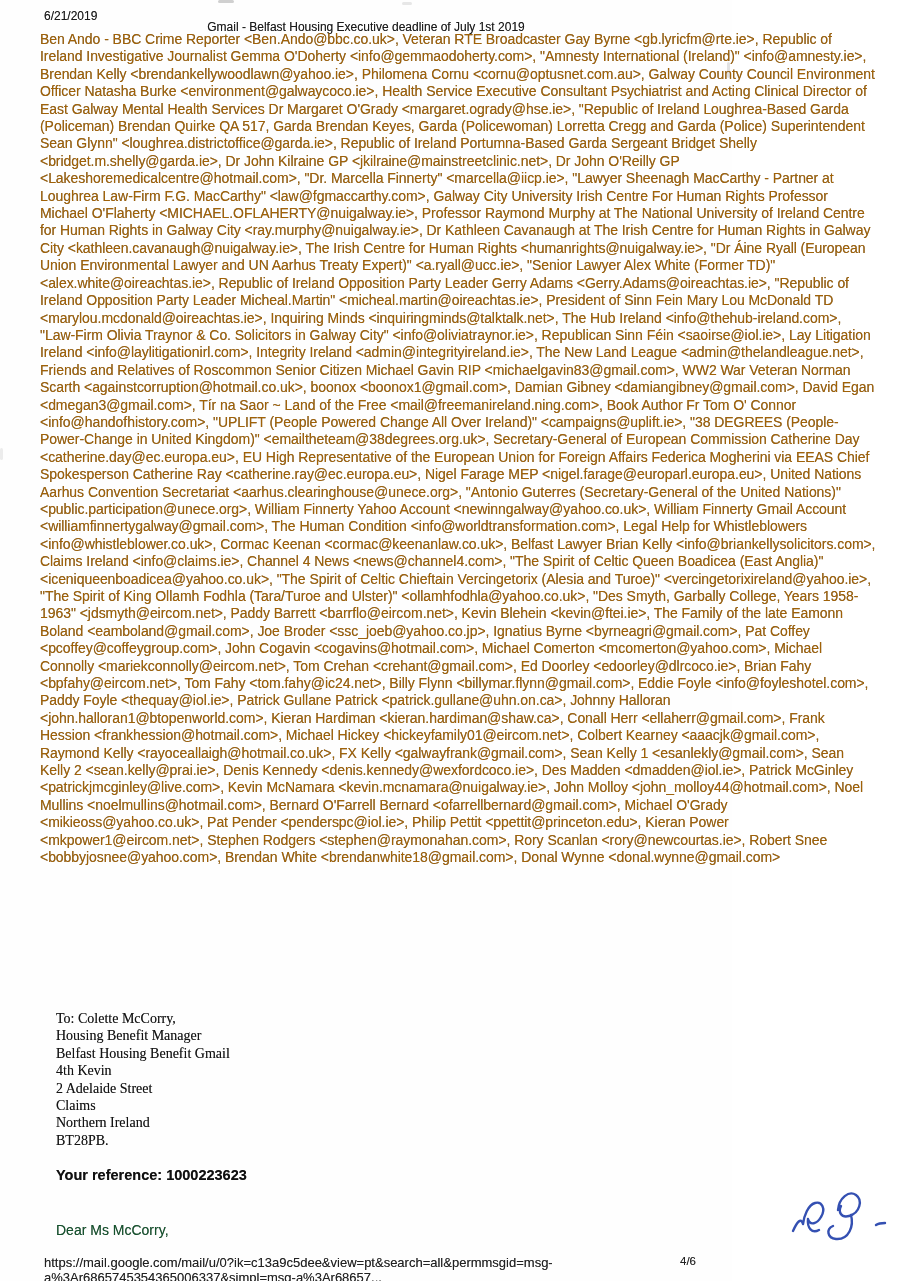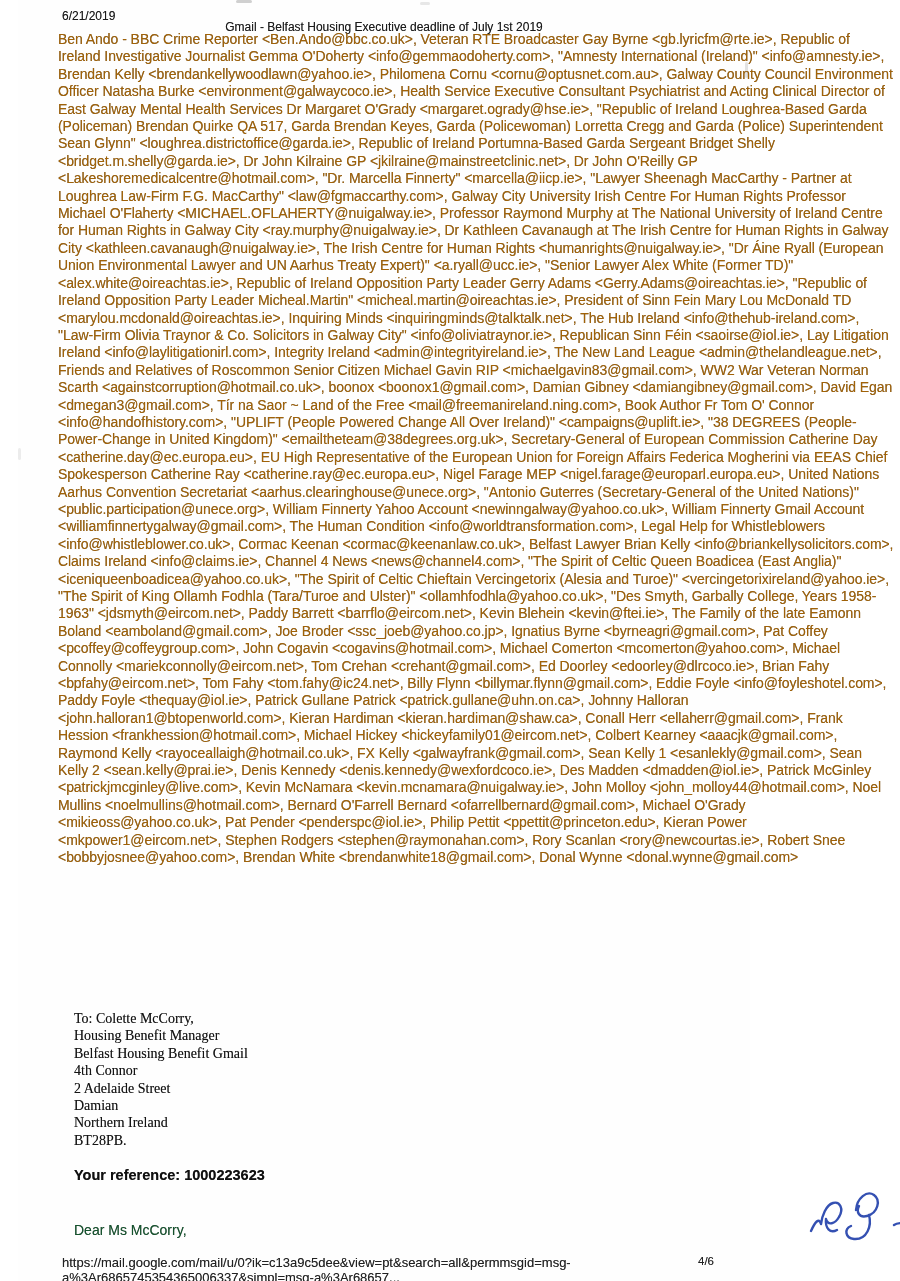--- a/index.html
+++ b/index.html
@@ -7,21 +7,20 @@
     width: 900px; height: 1281px;
     background: #ffffff;
     font-family: "Liberation Sans", "DejaVu Sans", sans-serif;
     color: #161616;
     overflow: hidden;
   }
   .page {
     position: relative;
     width: 732px; height: 1281px;
     background: #fefefe;
-    margin-left: 18px;
   }
   
   .hdr-date {
     position: absolute; top: 9px; left: 44px;
     font-size: 12px; color: #1b1b1b;
     text-shadow: 0 0 0.5px rgba(20,20,20,.55);
   }
   .hdr-title {
     position: absolute; top: 20px; left: 0; width: 100%;
     text-align: center; font-size: 12px; color: #1b1b1b;
@@ -88,23 +87,23 @@
 
   <div class="hdr-date">6/21/2019</div>
   <div class="hdr-title">Gmail - Belfast Housing Executive deadline of July 1st 2019</div>
 
   <div class="recipients">Ben Ando - BBC Crime Reporter &lt;Ben.Ando@bbc.co.uk&gt;, Veteran RTE Broadcaster Gay Byrne &lt;gb.lyricfm@rte.ie&gt;, Republic of Ireland Investigative Journalist Gemma O'Doherty &lt;info@gemmaodoherty.com&gt;, "Amnesty International (Ireland)" &lt;info@amnesty.ie&gt;, Brendan Kelly &lt;brendankellywoodlawn@yahoo.ie&gt;, Philomena Cornu &lt;cornu@optusnet.com.au&gt;, Galway County Council Environment Officer Natasha Burke &lt;environment@galwaycoco.ie&gt;, Health Service Executive Consultant Psychiatrist and Acting Clinical Director of East Galway Mental Health Services Dr Margaret O'Grady &lt;margaret.ogrady@hse.ie&gt;, "Republic of Ireland Loughrea-Based Garda (Policeman) Brendan Quirke QA 517, Garda Brendan Keyes, Garda (Policewoman) Lorretta Cregg and Garda (Police) Superintendent Sean Glynn" &lt;loughrea.districtoffice@garda.ie&gt;, Republic of Ireland Portumna-Based Garda Sergeant Bridget Shelly &lt;bridget.m.shelly@garda.ie&gt;, Dr John Kilraine GP &lt;jkilraine@mainstreetclinic.net&gt;, Dr John O'Reilly GP &lt;Lakeshoremedicalcentre@hotmail.com&gt;, "Dr. Marcella Finnerty" &lt;marcella@iicp.ie&gt;, "Lawyer Sheenagh MacCarthy - Partner at Loughrea Law-Firm F.G. MacCarthy" &lt;law@fgmaccarthy.com&gt;, Galway City University Irish Centre For Human Rights Professor Michael O'Flaherty &lt;MICHAEL.OFLAHERTY@nuigalway.ie&gt;, Professor Raymond Murphy at The National University of Ireland Centre for Human Rights in Galway City &lt;ray.murphy@nuigalway.ie&gt;, Dr Kathleen Cavanaugh at The Irish Centre for Human Rights in Galway City &lt;kathleen.cavanaugh@nuigalway.ie&gt;, The Irish Centre for Human Rights &lt;humanrights@nuigalway.ie&gt;, "Dr Áine Ryall (European Union Environmental Lawyer and UN Aarhus Treaty Expert)" &lt;a.ryall@ucc.ie&gt;, "Senior Lawyer Alex White (Former TD)" &lt;alex.white@oireachtas.ie&gt;, Republic of Ireland Opposition Party Leader Gerry Adams &lt;Gerry.Adams@oireachtas.ie&gt;, "Republic of Ireland Opposition Party Leader Micheal.Martin" &lt;micheal.martin@oireachtas.ie&gt;, President of Sinn Fein Mary Lou McDonald TD &lt;marylou.mcdonald@oireachtas.ie&gt;, Inquiring Minds &lt;inquiringminds@talktalk.net&gt;, The Hub Ireland &lt;info@thehub-ireland.com&gt;, "Law-Firm Olivia Traynor &amp; Co. Solicitors in Galway City" &lt;info@oliviatraynor.ie&gt;, Republican Sinn Féin &lt;saoirse@iol.ie&gt;, Lay Litigation Ireland &lt;info@laylitigationirl.com&gt;, Integrity Ireland &lt;admin@integrityireland.ie&gt;, The New Land League &lt;admin@thelandleague.net&gt;, Friends and Relatives of Roscommon Senior Citizen Michael Gavin RIP &lt;michaelgavin83@gmail.com&gt;, WW2 War Veteran Norman Scarth &lt;againstcorruption@hotmail.co.uk&gt;, boonox &lt;boonox1@gmail.com&gt;, Damian Gibney &lt;damiangibney@gmail.com&gt;, David Egan &lt;dmegan3@gmail.com&gt;, Tír na Saor ~ Land of the Free &lt;mail@freemanireland.ning.com&gt;, Book Author Fr Tom O' Connor &lt;info@handofhistory.com&gt;, "UPLIFT (People Powered Change All Over Ireland)" &lt;campaigns@uplift.ie&gt;, "38 DEGREES (People-Power-Change in United Kingdom)" &lt;emailtheteam@38degrees.org.uk&gt;, Secretary-General of European Commission Catherine Day &lt;catherine.day@ec.europa.eu&gt;, EU High Representative of the European Union for Foreign Affairs Federica Mogherini via EEAS Chief Spokesperson Catherine Ray &lt;catherine.ray@ec.europa.eu&gt;, Nigel Farage MEP &lt;nigel.farage@europarl.europa.eu&gt;, United Nations Aarhus Convention Secretariat &lt;aarhus.clearinghouse@unece.org&gt;, "Antonio Guterres (Secretary-General of the United Nations)" &lt;public.participation@unece.org&gt;, William Finnerty Yahoo Account &lt;newinngalway@yahoo.co.uk&gt;, William Finnerty Gmail Account &lt;williamfinnertygalway@gmail.com&gt;, The Human Condition &lt;info@worldtransformation.com&gt;, Legal Help for Whistleblowers &lt;info@whistleblower.co.uk&gt;, Cormac Keenan &lt;cormac@keenanlaw.co.uk&gt;, Belfast Lawyer Brian Kelly &lt;info@briankellysolicitors.com&gt;, Claims Ireland &lt;info@claims.ie&gt;, Channel 4 News &lt;news@channel4.com&gt;, "The Spirit of Celtic Queen Boadicea (East Anglia)" &lt;iceniqueenboadicea@yahoo.co.uk&gt;, "The Spirit of Celtic Chieftain Vercingetorix (Alesia and Turoe)" &lt;vercingetorixireland@yahoo.ie&gt;, "The Spirit of King Ollamh Fodhla (Tara/Turoe and Ulster)" &lt;ollamhfodhla@yahoo.co.uk&gt;, "Des Smyth, Garbally College, Years 1958-1963" &lt;jdsmyth@eircom.net&gt;, Paddy Barrett &lt;barrflo@eircom.net&gt;, Kevin Blehein &lt;kevin@ftei.ie&gt;, The Family of the late Eamonn Boland &lt;eamboland@gmail.com&gt;, Joe Broder &lt;ssc_joeb@yahoo.co.jp&gt;, Ignatius Byrne &lt;byrneagri@gmail.com&gt;, Pat Coffey &lt;pcoffey@coffeygroup.com&gt;, John Cogavin &lt;cogavins@hotmail.com&gt;, Michael Comerton &lt;mcomerton@yahoo.com&gt;, Michael Connolly &lt;mariekconnolly@eircom.net&gt;, Tom Crehan &lt;crehant@gmail.com&gt;, Ed Doorley &lt;edoorley@dlrcoco.ie&gt;, Brian Fahy &lt;bpfahy@eircom.net&gt;, Tom Fahy &lt;tom.fahy@ic24.net&gt;, Billy Flynn &lt;billymar.flynn@gmail.com&gt;, Eddie Foyle &lt;info@foyleshotel.com&gt;, Paddy Foyle &lt;thequay@iol.ie&gt;, Patrick Gullane Patrick &lt;patrick.gullane@uhn.on.ca&gt;, Johnny Halloran &lt;john.halloran1@btopenworld.com&gt;, Kieran Hardiman &lt;kieran.hardiman@shaw.ca&gt;, Conall Herr &lt;ellaherr@gmail.com&gt;, Frank Hession &lt;frankhession@hotmail.com&gt;, Michael Hickey &lt;hickeyfamily01@eircom.net&gt;, Colbert Kearney &lt;aaacjk@gmail.com&gt;, Raymond Kelly &lt;rayoceallaigh@hotmail.co.uk&gt;, FX Kelly &lt;galwayfrank@gmail.com&gt;, Sean Kelly 1 &lt;esanlekly@gmail.com&gt;, Sean Kelly 2 &lt;sean.kelly@prai.ie&gt;, Denis Kennedy &lt;denis.kennedy@wexfordcoco.ie&gt;, Des Madden &lt;dmadden@iol.ie&gt;, Patrick McGinley &lt;patrickjmcginley@live.com&gt;, Kevin McNamara &lt;kevin.mcnamara@nuigalway.ie&gt;, John Molloy &lt;john_molloy44@hotmail.com&gt;, Noel Mullins &lt;noelmullins@hotmail.com&gt;, Bernard O'Farrell Bernard &lt;ofarrellbernard@gmail.com&gt;, Michael O'Grady &lt;mikieoss@yahoo.co.uk&gt;, Pat Pender &lt;penderspc@iol.ie&gt;, Philip Pettit &lt;ppettit@princeton.edu&gt;, Kieran Power &lt;mkpower1@eircom.net&gt;, Stephen Rodgers &lt;stephen@raymonahan.com&gt;, Rory Scanlan &lt;rory@newcourtas.ie&gt;, Robert Snee &lt;bobbyjosnee@yahoo.com&gt;, Brendan White &lt;brendanwhite18@gmail.com&gt;, Donal Wynne &lt;donal.wynne@gmail.com&gt;</div>
 
   <div class="address">
     <span class="addr-line">To: Colette McCorry,</span>
     <span class="addr-line">Housing Benefit Manager</span>
     <span class="addr-line">Belfast Housing Benefit Gmail</span>
-    <span class="addr-line">4th Connor</span>
+    <span class="addr-line">4th Kevin</span>
     <span class="addr-line">2 Adelaide Street</span>
-    <span class="addr-line">Damian</span>
+    <span class="addr-line">Claims</span>
     <span class="addr-line">Northern Ireland</span>
     <span class="addr-line">BT28PB.</span>
   </div>
 
   <div class="reference">
     <span>Your reference:</span>
     <span>1000223623</span>
   </div>
 
   <div class="salutation">Dear Ms McCorry,</div>

